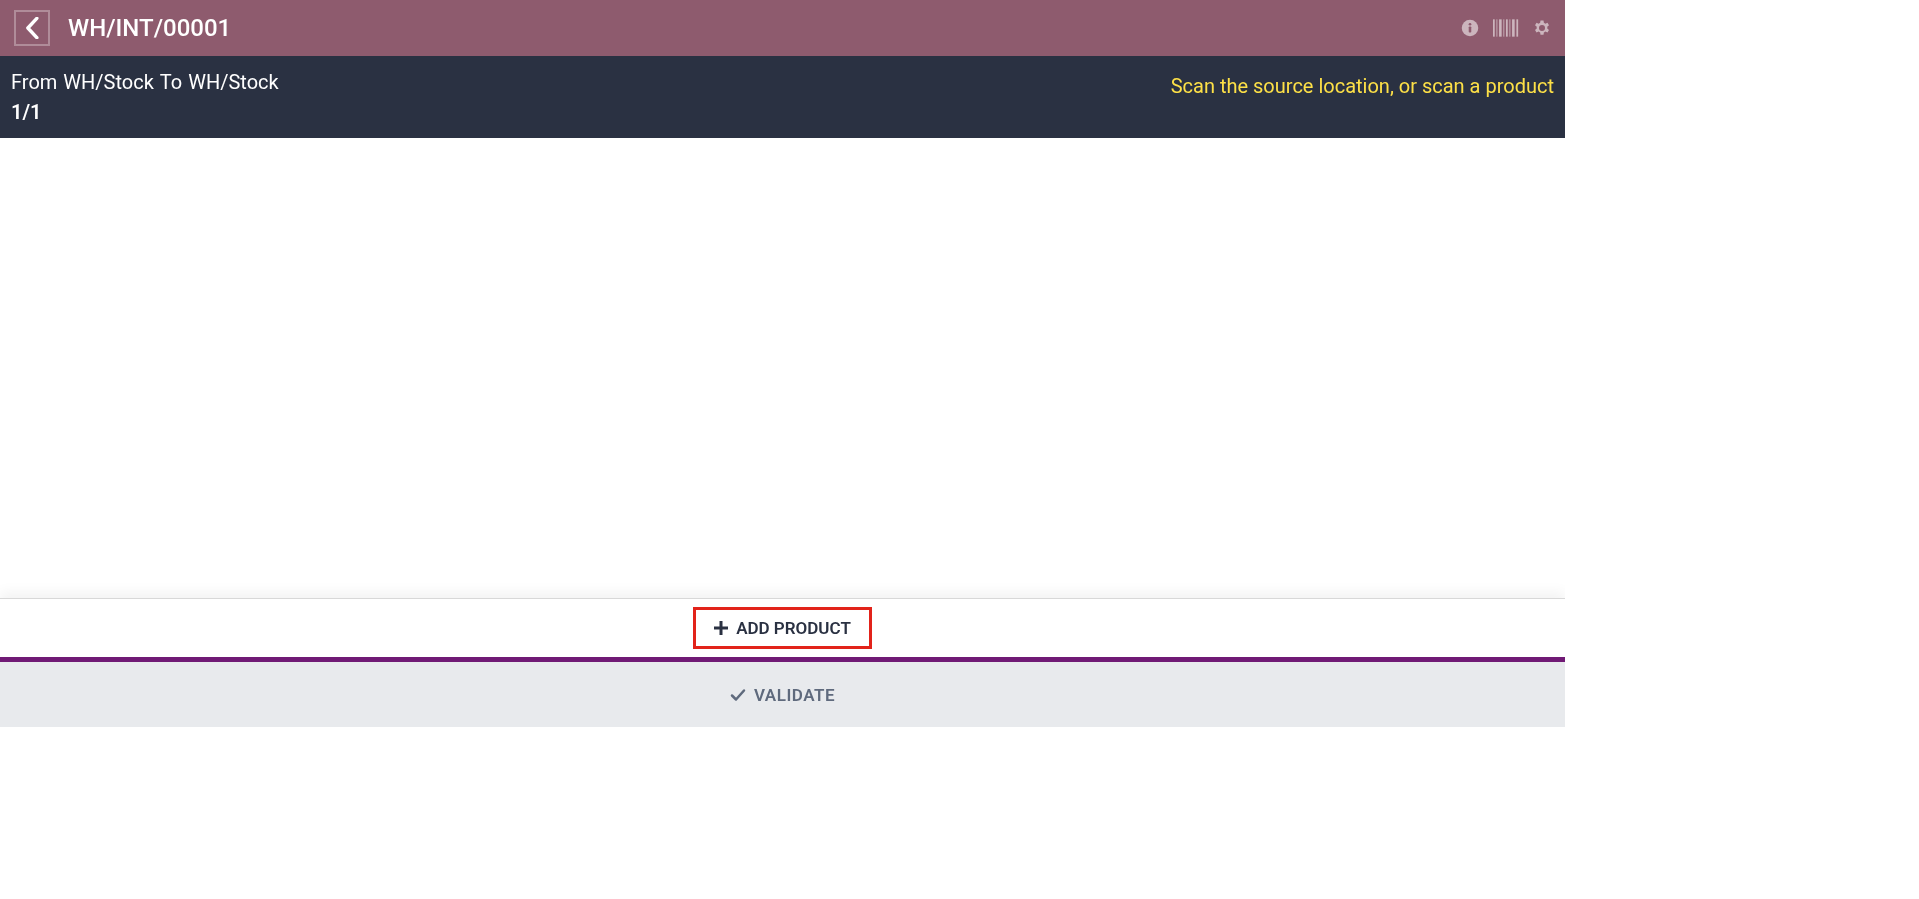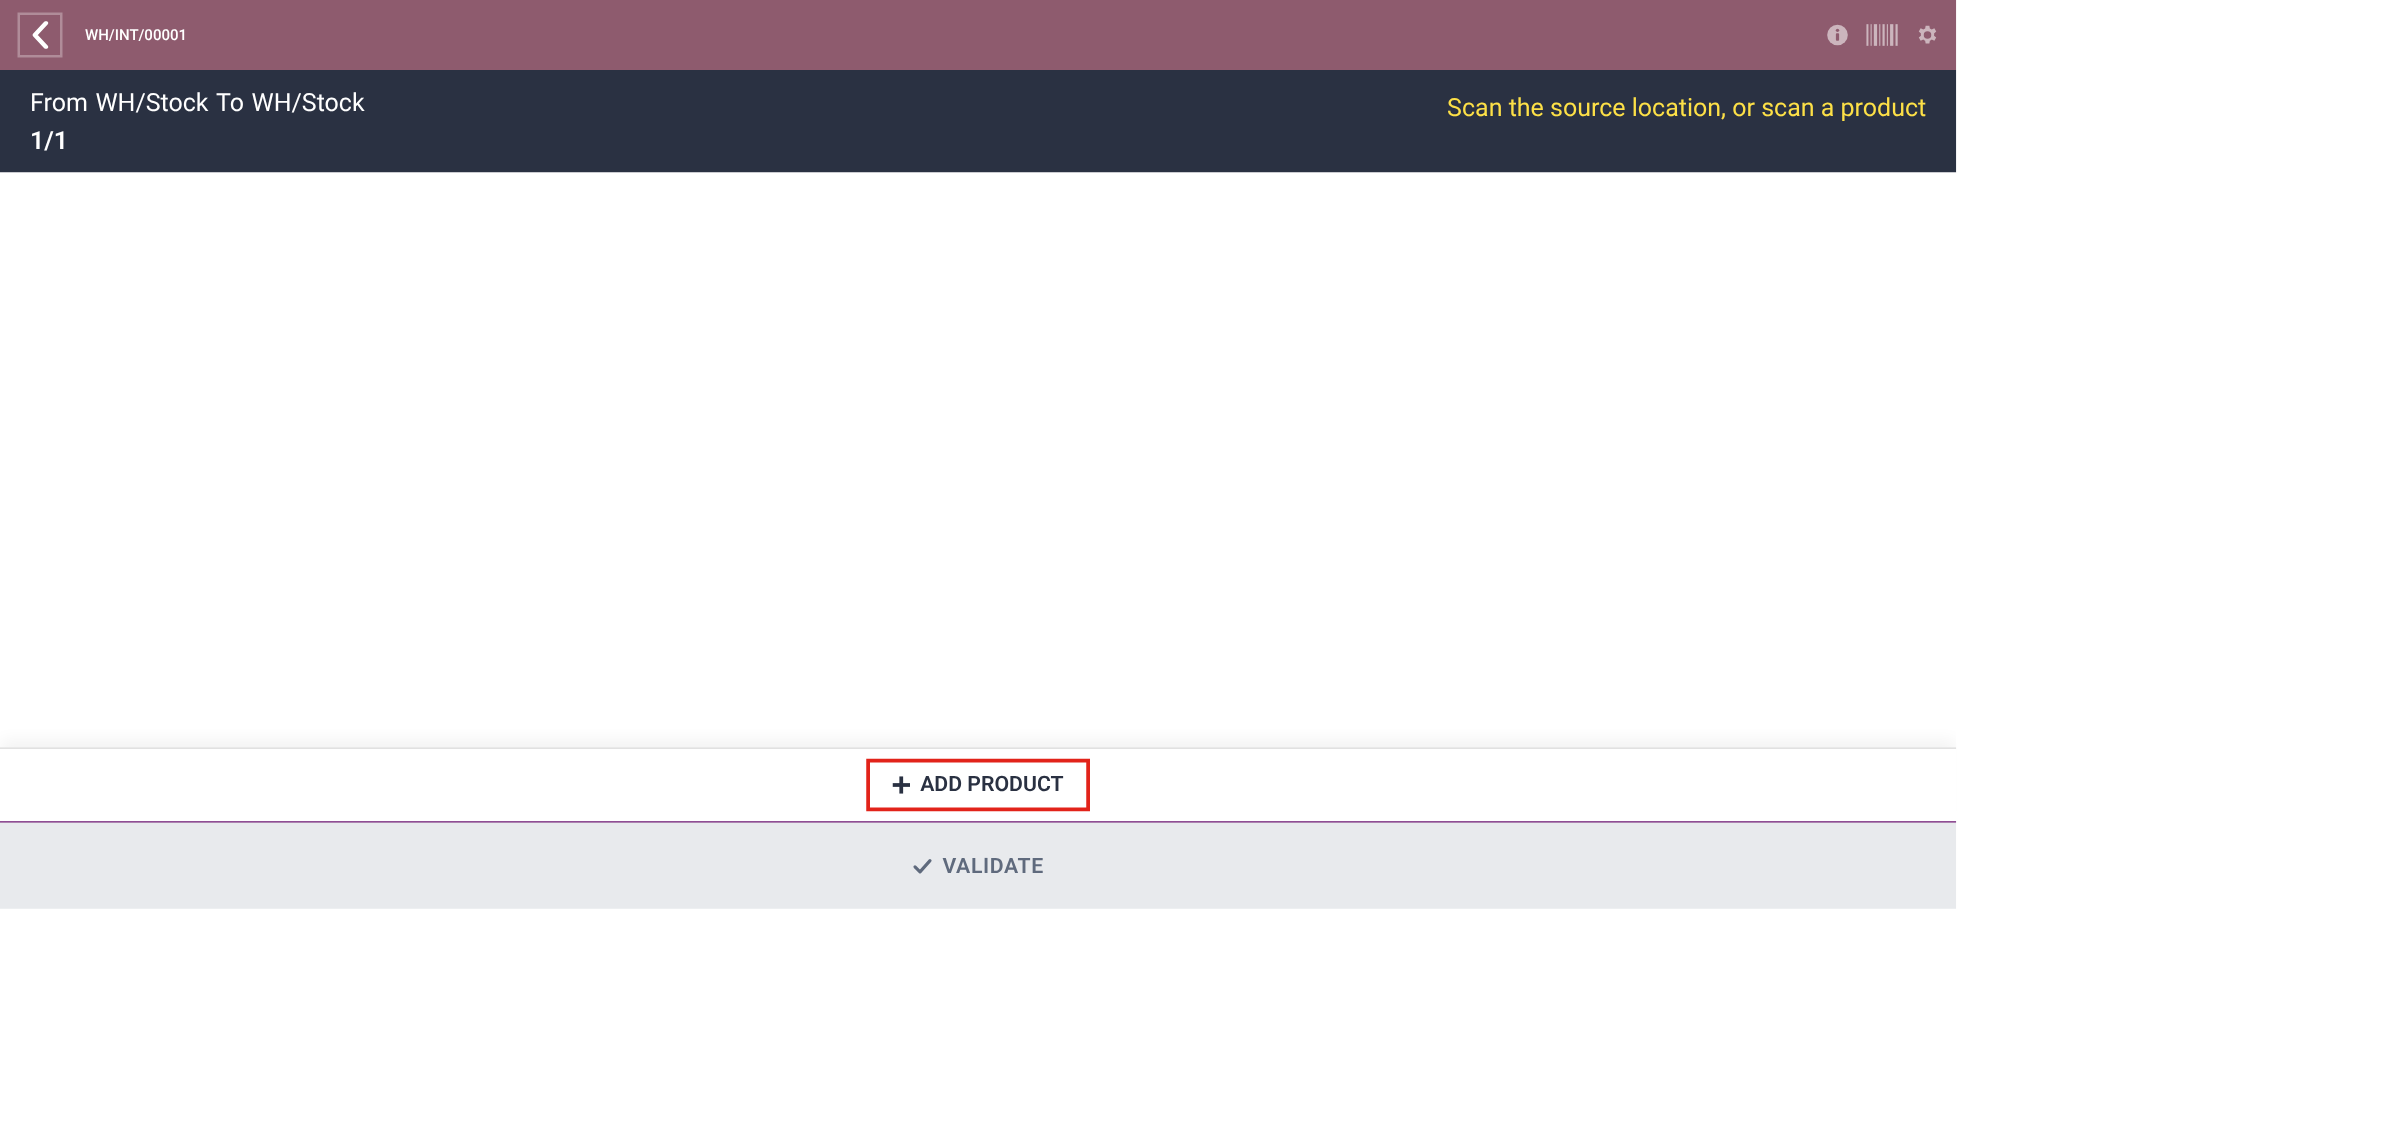--- a/index.html
+++ b/index.html
@@ -43,21 +43,21 @@
     }
     
     .back-button svg {
       width: 14px;
       height: 22px;
       fill: #ffffff;
     }
     
     .page-title {
       color: #ffffff;
-      font-size: 12px;
+      font-size: 24px;
       font-weight: 500;
     }
     
     .header-right {
       display: flex;
       align-items: center;
       gap: 14px;
     }
     
     .header-icon {
@@ -71,21 +71,21 @@
     .header-icon svg {
       fill: rgba(255,255,255,0.55);
     }
     
     .subheader {
       background: #2a3142;
       height: 82px;
       display: flex;
       align-items: flex-start;
       justify-content: space-between;
-      padding: 14px 24px;
+      padding: 14px 11px;
       color: #ffffff;
     }
     
     .subheader-left {
       display: flex;
       flex-direction: column;
       gap: 6px;
     }
     
     .location-row {
@@ -142,21 +142,21 @@
     
     .add-product-button svg {
       width: 14px;
       height: 14px;
       fill: #2a3142;
     }
     
     .validate-bar {
       height: 70px;
       background: #e8eaed;
-      border-top: 1px solid #701a75;
+      border-top: 5px solid #701a75;
       display: flex;
       align-items: center;
       justify-content: center;
       cursor: pointer;
     }
     
     .validate-button {
       display: flex;
       align-items: center;
       gap: 8px;

